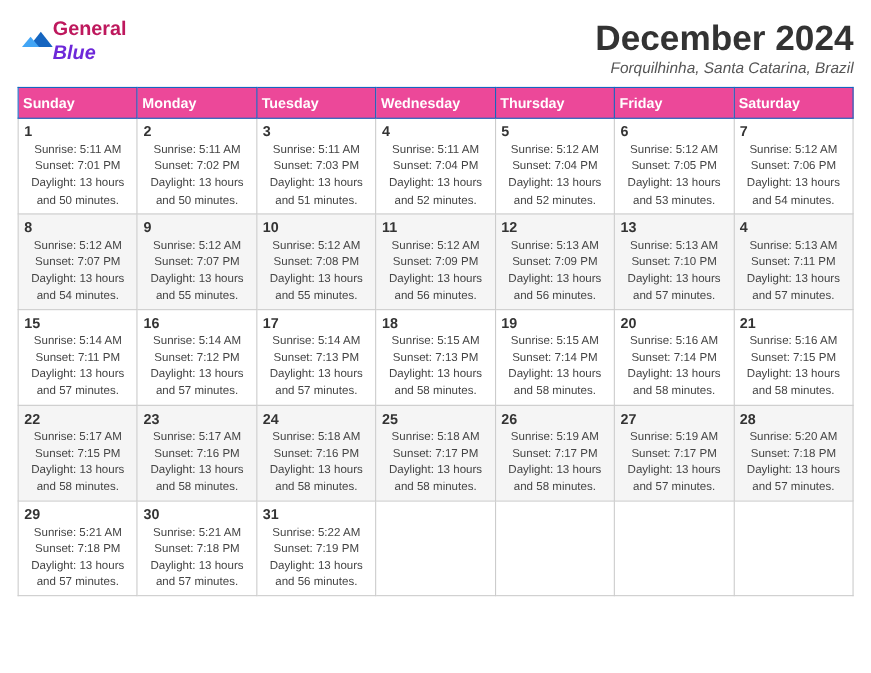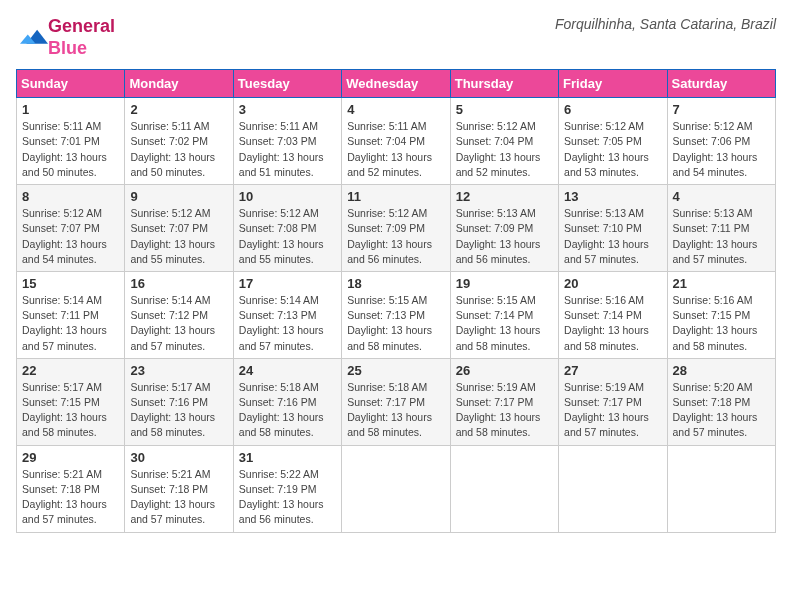--- a/index.html
+++ b/index.html
@@ -19,21 +19,21 @@
     .logo {
       display: flex;
       align-items: center;
     }
     .logo-text {
       font-size: 18px;
       font-weight: bold;
       line-height: 1.2;
     }
     .logo-general { color: #be185d; }
-    .logo-blue { color: #ec4899; }
+    .logo-blue { color: #6d28d9; font-style: italic; }
     .logo-icon {
       width: 28px;
       height: 28px;
       margin-left: 4px;
     }
     .title-block {
       text-align: right;
     }
     .month-title {
       font-size: 32px;
@@ -74,20 +74,21 @@
       font-size: 13px;
       font-weight: bold;
       color: #333;
       display: block;
       margin-bottom: 2px;
     }
     .day-info {
       color: #444;
       font-size: 10.5px;
       line-height: 1.45;
+      text-align: center;
     }
     .empty-cell {
       background: #fff !important;
     }
   </style>
 </head>
 <body>
 
 <div class="header">
   <div class="logo">
@@ -96,20 +97,21 @@
         <polygon points="8,28 22,10 36,28" fill="#1565C0"></polygon>
         <polygon points="0,28 10,16 20,28" fill="#42A5F5"></polygon>
       </svg>
     </div>
     <div class="logo-text">
       <span class="logo-general">General</span><br>
       <span class="logo-blue">Blue</span>
     </div>
   </div>
   <div class="title-block">
+    <div class="month-title">December 2024</div>
     <div class="location">Forquilhinha, Santa Catarina, Brazil</div>
   </div>
 </div>
 
 <table class="calendar">
   <thead>
     <tr>
       <th>Sunday</th>
       <th>Monday</th>
       <th>Tuesday</th>

